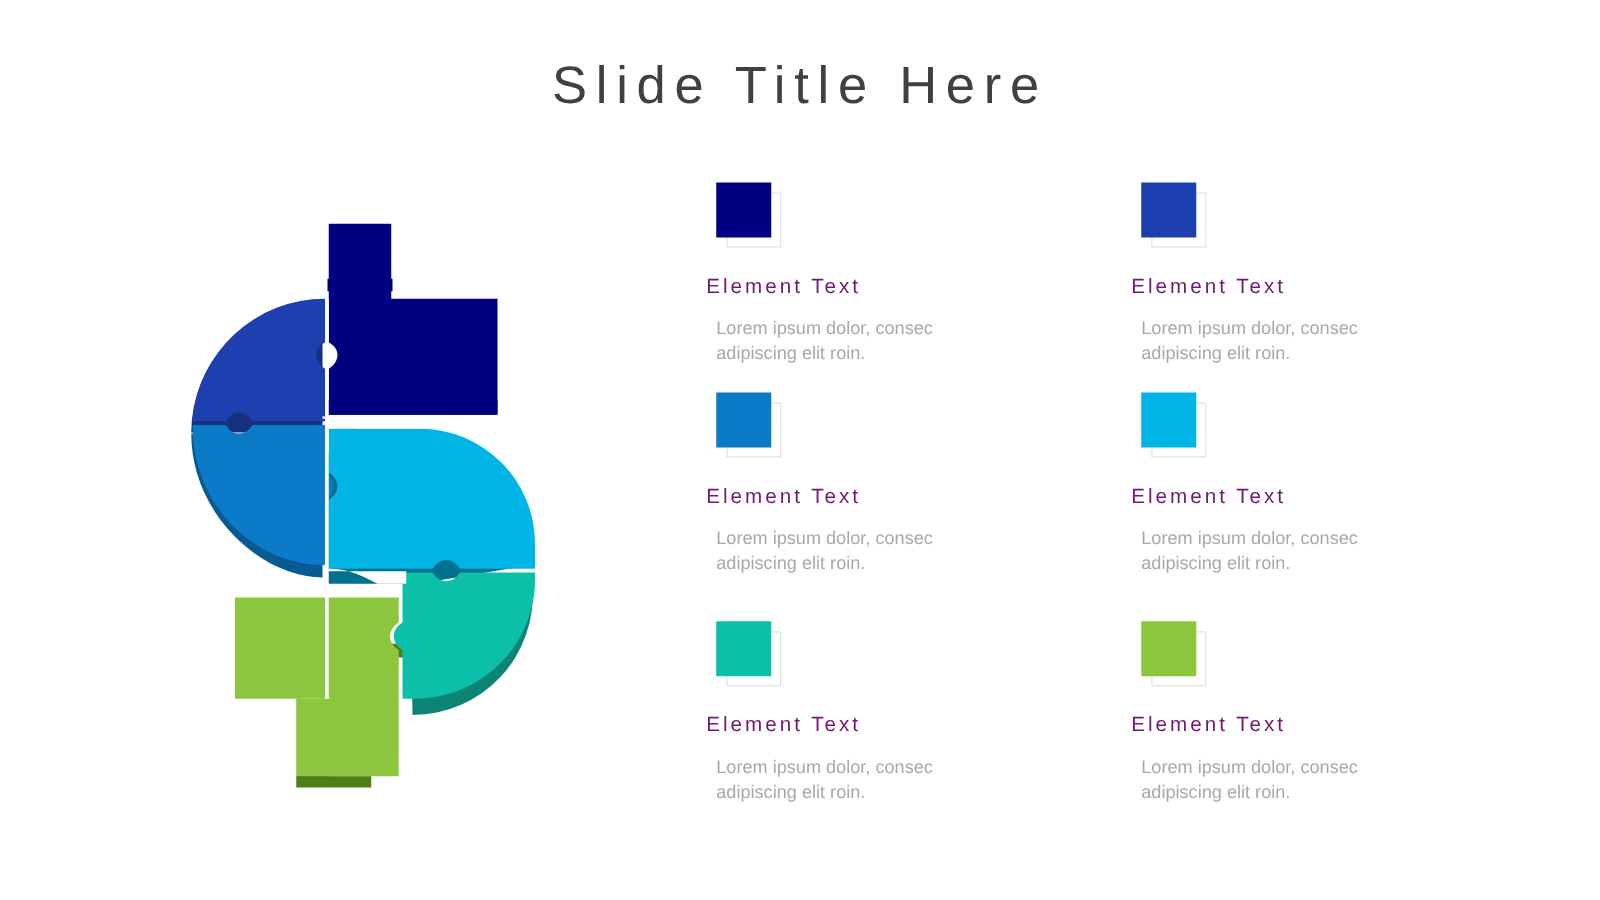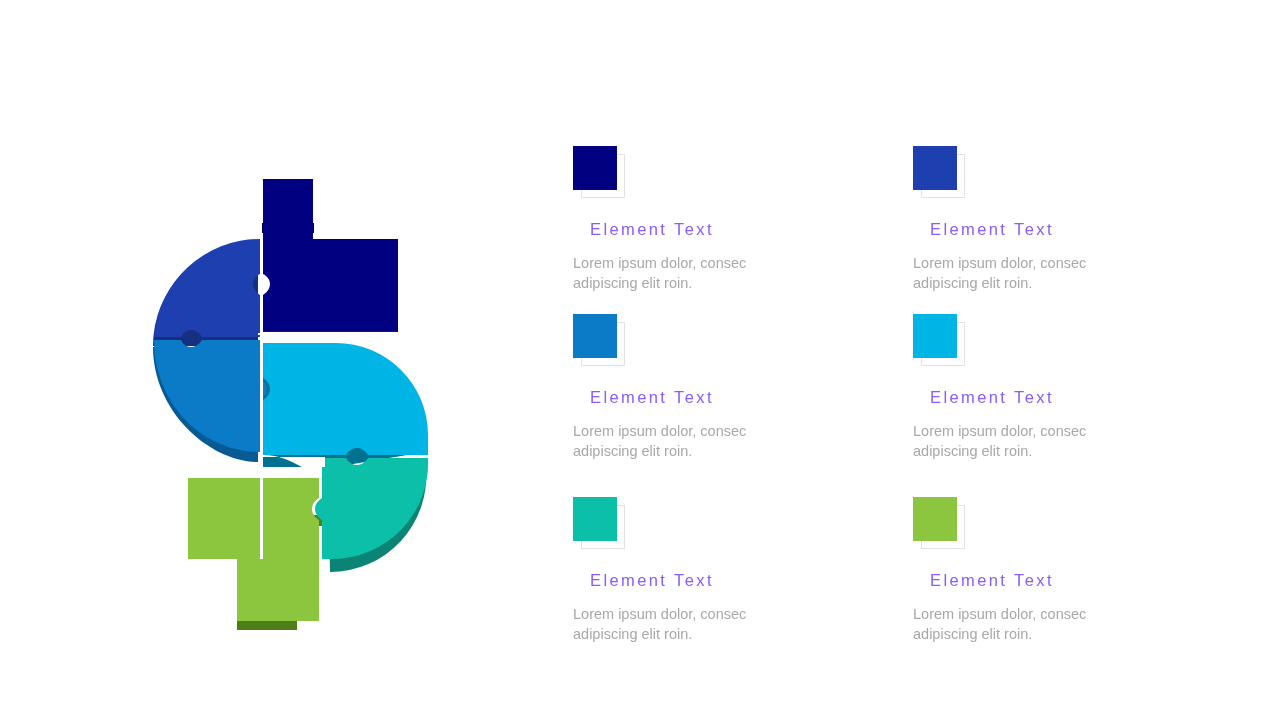--- a/index.html
+++ b/index.html
@@ -77,43 +77,44 @@
   }
   .swatch-fill {
     position: absolute;
     left: 0;
     top: 0;
     width: 44px;
     height: 44px;
   }
 
   .item-title {
-    margin-left: 30px;
+    margin-left: 5px;
     margin-top: 22px;
     font-size: 16.5px;
     font-weight: 400;
     letter-spacing: 2.4px;
-    color: #8b5cf6;
+    color: #701a75;
     white-space: nowrap;
   }
 
   .item-body {
     margin-left: 13px;
     margin-top: 15px;
     font-size: 14.5px;
     line-height: 1.35;
     color: #a8a8a8;
     max-width: 215px;
   }
 </style>
 </head>
 <body>
 
 <div class="slide">
 
+  <div class="slide-title">Slide Title Here</div>
 
   <div class="puzzle-wrap">
     <svg class="puzzle-svg" viewBox="0 0 300 480" xmlns="http://www.w3.org/2000/svg">
 
       <g>
 
         <rect x="112" y="58" width="52" height="10" fill="#00004d"></rect>
         <rect x="110" y="155" width="138" height="12" fill="#13175e"></rect>
 
         <path d="M3,175 A105,105 0 0,1 108,70 L108,175 Z" fill="#16307f" transform="translate(0,6)"></path>

